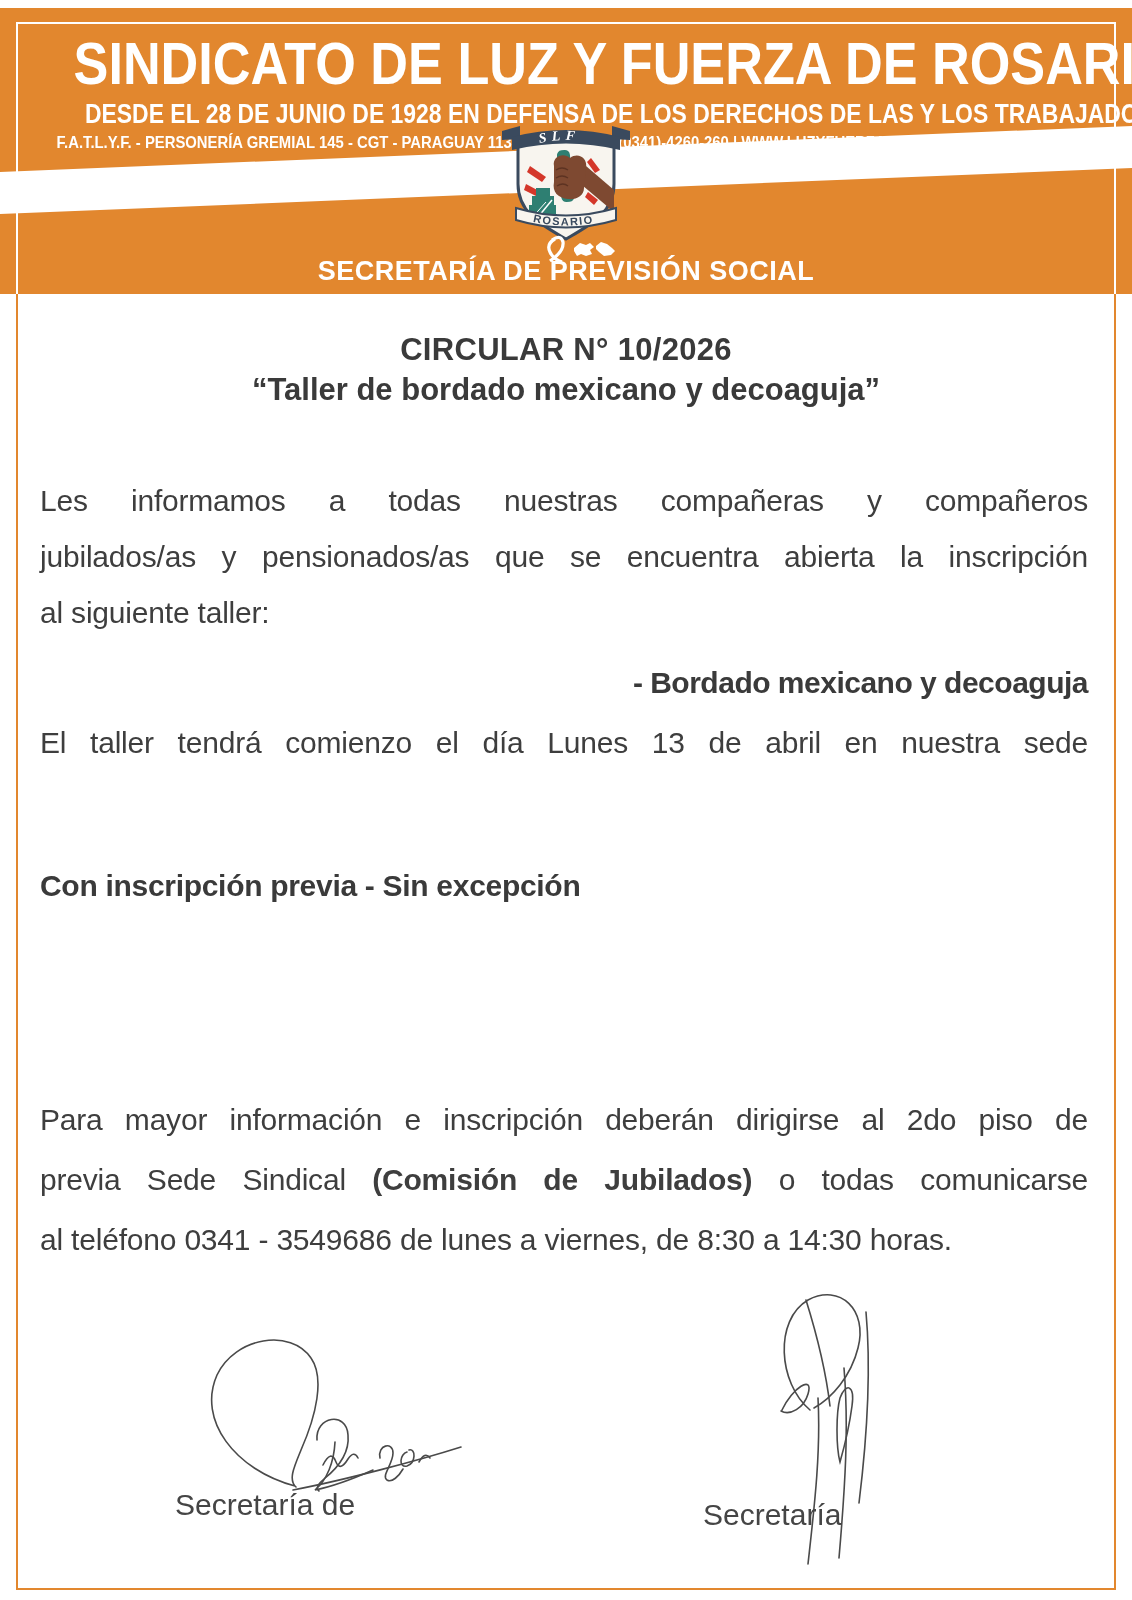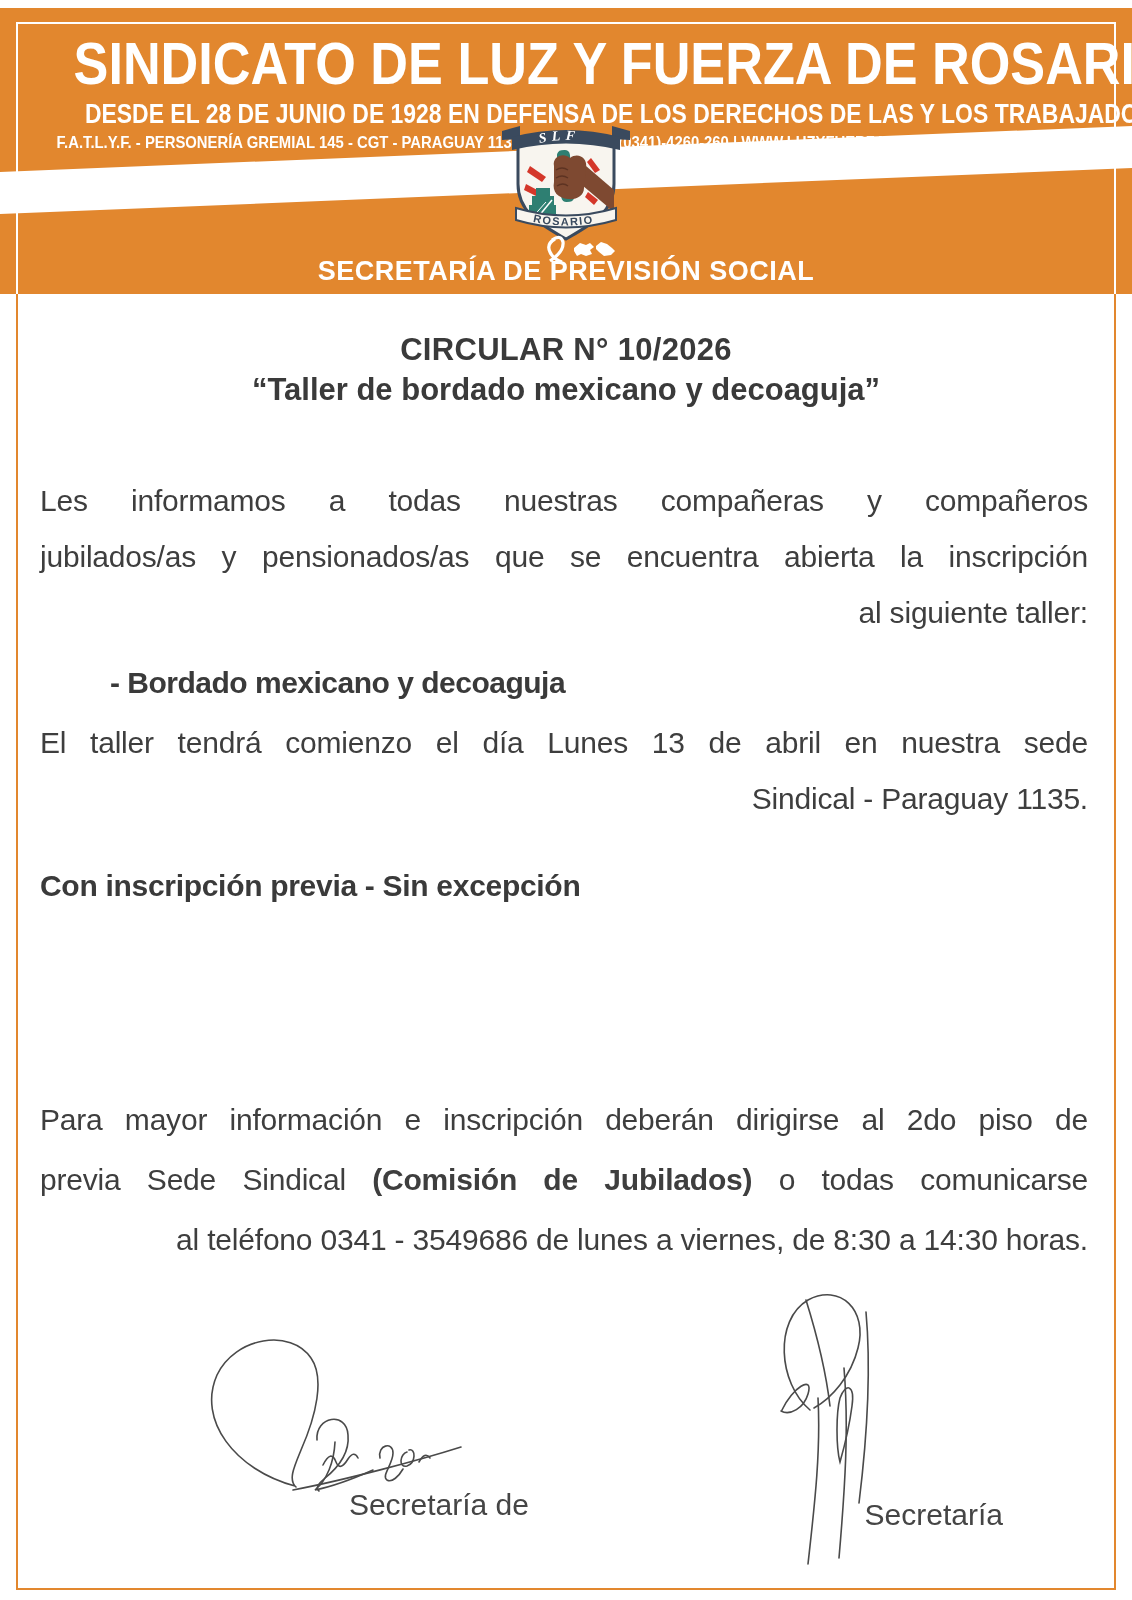--- a/index.html
+++ b/index.html
@@ -27,30 +27,30 @@
   .logo{position:absolute;left:496px;top:112px;z-index:4;}
   .dept{position:absolute;left:0;right:0;top:248px;z-index:3;text-align:center;
         font-size:27px;font-weight:bold;color:#fff;letter-spacing:0.5px;}
   
   .content-frame{position:absolute;left:16px;top:294px;width:1096px;height:1294px;
         border-left:2px solid var(--orange);border-right:2px solid var(--orange);border-bottom:2px solid var(--orange);}
   .circ-number{position:absolute;left:0;right:0;top:332px;text-align:center;font-size:31px;font-weight:bold;color:#3a3a3a;letter-spacing:0.3px;}
   .circ-title {position:absolute;left:0;right:0;top:372px;text-align:center;font-size:31px;font-weight:bold;color:#3a3a3a;}
   .para{position:absolute;left:40px;width:1048px;font-size:30px;color:var(--text);letter-spacing:-0.2px;}
   .para .jline{line-height:56px;height:56px;text-align:justify;text-align-last:justify;white-space:normal;}
-  .para .nline{line-height:56px;height:56px;text-align:right;}
+  .para .nline{line-height:56px;height:56px;text-align:left;}
   .p3 .jline,.p3 .nline{line-height:60px;height:60px;}
   .b{font-weight:bold;}
   .item{position:absolute;left:40px;top:655px;width:1048px;padding-left:70px;box-sizing:border-box;
-        font-size:30px;line-height:56px;font-weight:bold;color:#3a3a3a;letter-spacing:-0.5px;}
+        font-size:30px;line-height:56px;font-weight:bold;color:#3a3a3a;letter-spacing:-0.5px;text-align:right;}
   .note{position:absolute;left:40px;top:858px;width:1048px;font-size:30px;line-height:56px;font-weight:bold;color:#3a3a3a;letter-spacing:-0.3px;}
   
   .sig{position:absolute;pointer-events:none;}
   .sig path{fill:none;stroke:var(--sig);stroke-width:1.6;stroke-linecap:round;}
-  .sig-label{position:absolute;text-align:right;color:#454545;}
+  .sig-label{position:absolute;text-align:left;color:#454545;}
   .sig-label .l1{font-size:30px;line-height:36px;}
   .sig-label .l2{font-weight:bold;color:#333;}
   .lab-left{left:175px;top:1487px;width:354px;}
   .lab-left .l2{font-size:34px;line-height:42px;}
   .lab-right{left:703px;top:1497px;width:300px;}
   .lab-right .l2{font-size:34px;line-height:42px;letter-spacing:9px;}
 </style>
 </head>
 <body>
 
@@ -128,21 +128,20 @@
   <div class="para p1" style="top:473px">
     <div class="jline">Les informamos a todas nuestras compañeras y compañeros</div>
     <div class="jline">jubilados/as y pensionados/as que se encuentra abierta la inscripción</div>
     <div class="nline">al siguiente taller:</div>
   </div>
 
   <div class="item">- Bordado mexicano y decoaguja</div>
 
   <div class="para p2" style="top:715px">
     <div class="jline">El taller tendrá comienzo el día Lunes 13 de abril en nuestra sede</div>
-    <div class="nline">Sindical - Paraguay 1135.</div>
   </div>
 
   <div class="note">Con inscripción previa - Sin excepción</div>
 
   <div class="para p3" style="top:1090px">
     <div class="jline">Para mayor información e inscripción deberán dirigirse al 2do piso de</div>
     <div class="jline"><span>previa Sede Sindical </span><span class="b">(Comisión de Jubilados)</span><span> o todas comunicarse</span></div>
     <div class="nline">al teléfono 0341 - 3549686 de lunes a viernes, de 8:30 a 14:30 horas.</div>
   </div>
 

